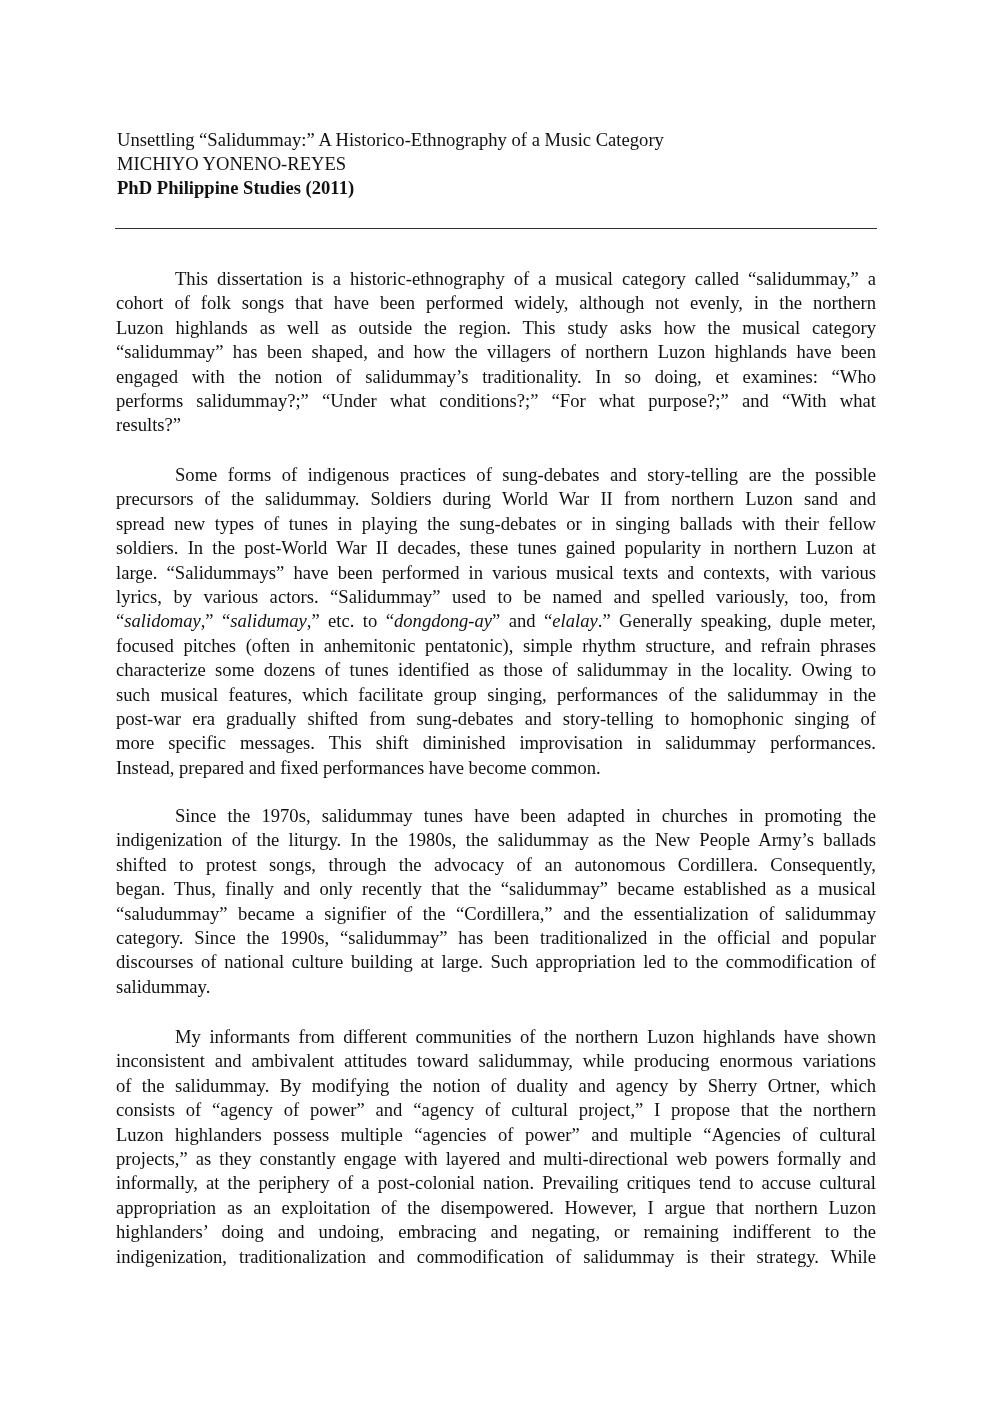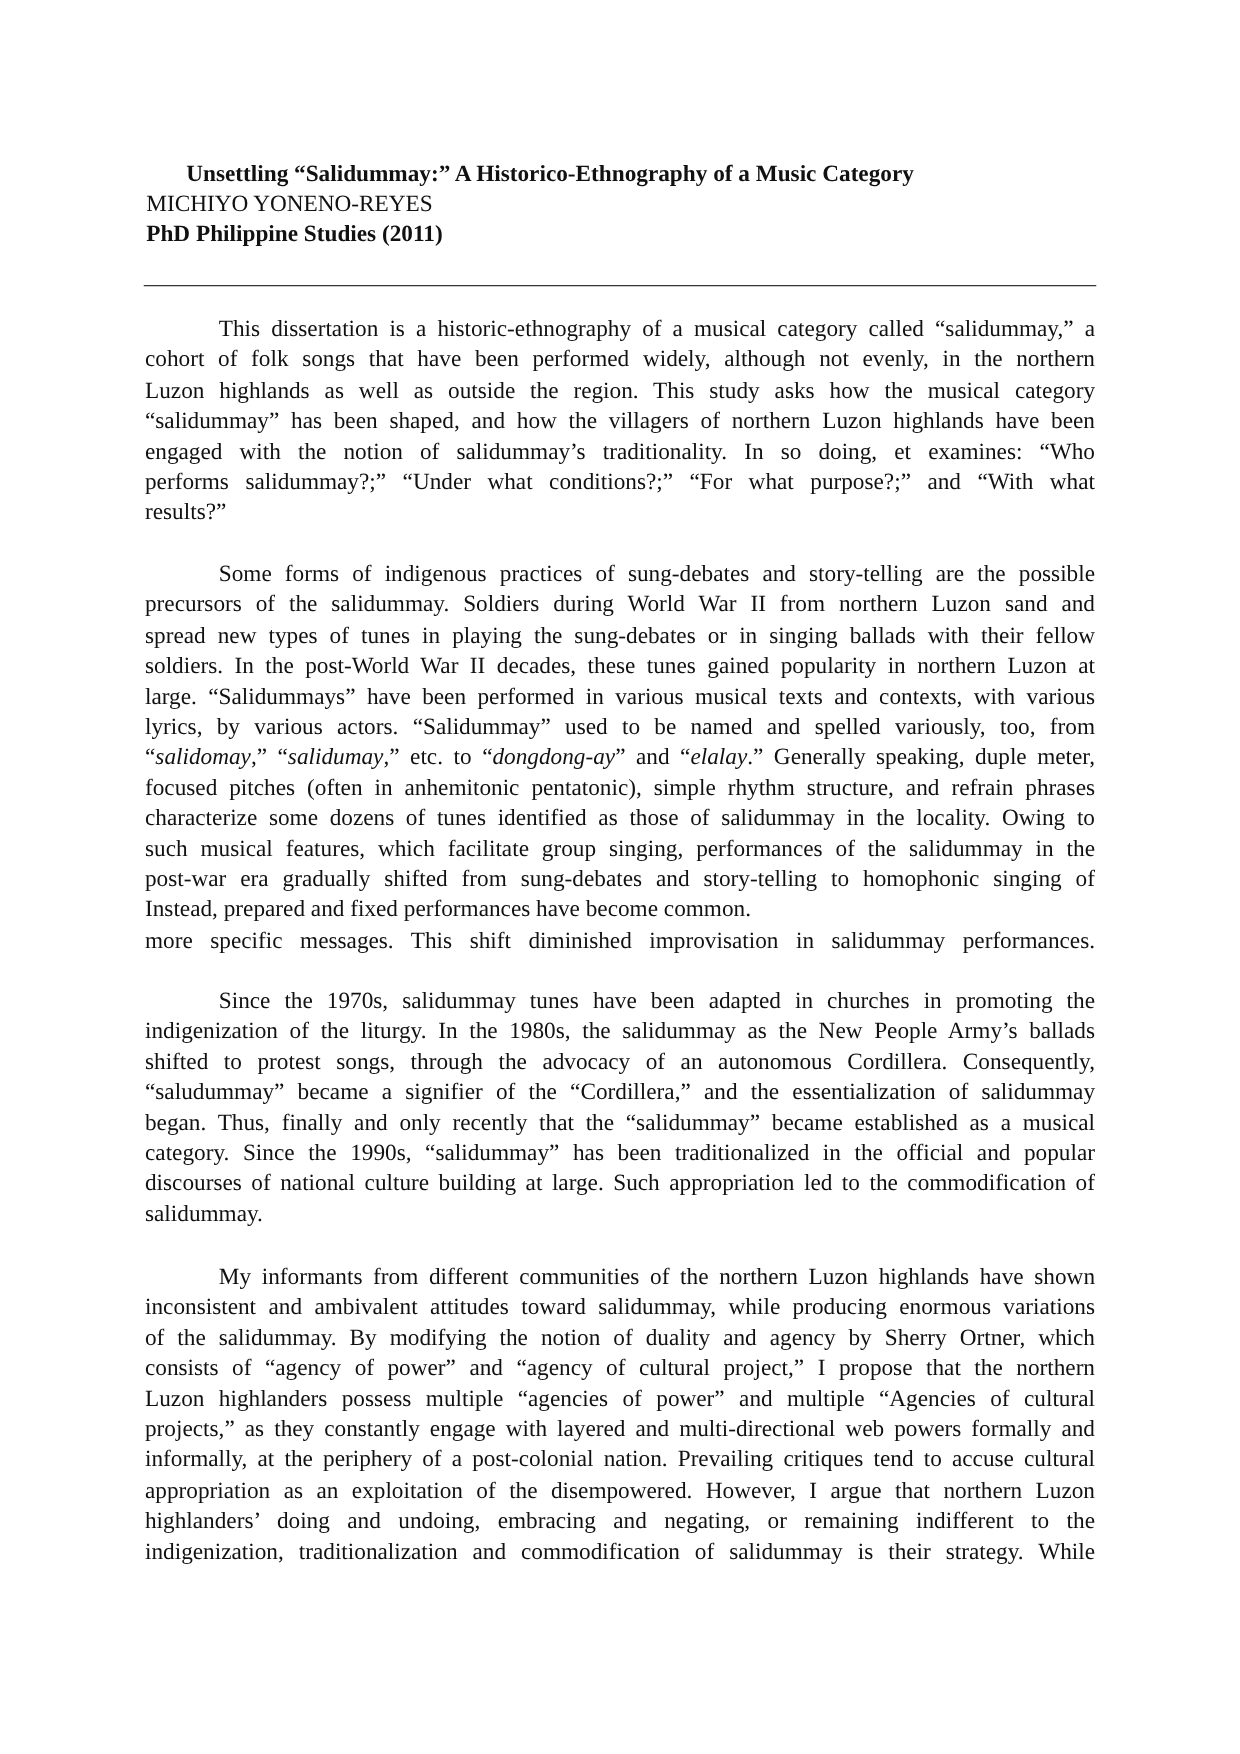--- a/index.html
+++ b/index.html
@@ -1,25 +1,25 @@
 <!DOCTYPE html>
 <html><head>
 <meta charset="utf-8">
 <style>
   html, body { margin: 0; padding: 0; background: #ffffff; }
   body { width: 992px; height: 1403px; position: relative; overflow: hidden;
          font-family: "Liberation Serif", serif; color: #111111; }
   .page { position: absolute; left: 0; top: 0; width: 992px; height: 1403px; background: #fff; }
   .header { position: absolute; left: 117px; top: 128px; width: 760px; }
-  .title { font-weight: bold; font-size: 18.6px; line-height: 24px; white-space: nowrap; margin-left: 32px; }
+  .title { font-weight: normal; font-size: 18.6px; line-height: 24px; white-space: nowrap; }
   .author { font-weight: normal; font-size: 18.6px; line-height: 24px; white-space: nowrap; }
   .degree { font-size: 18.6px; line-height: 24px; white-space: nowrap; font-weight: bold; }
   .rule { position: absolute; left: 115px; top: 228px; width: 762px; height: 0; border-top: 1.3px solid #333; }
   .body { position: absolute; left: 116px; width: 760px; }
-  .para { position: absolute; left: 0; width: 760px; }
+  .para { position: absolute; left: 0; width: 760px; margin-top: 15px; }
   .line { display: block; height: 24.4px; line-height: 24.4px; font-size: 18.6px;
           text-align: justify; text-align-last: justify; white-space: nowrap; overflow: visible; }
   .line.last { text-align-last: left; }
   .line.first { padding-left: 59px; width: 701px; }
   em { font-style: italic; }
 </style>
 </head>
 <body>
 
 <div class="page">
@@ -45,29 +45,29 @@
         <div class="line">precursors of the salidummay. Soldiers during World War II from northern Luzon sand and</div>
         <div class="line">spread new types of tunes in playing the sung-debates or in singing ballads with their fellow</div>
         <div class="line">soldiers. In the post-World War II decades, these tunes gained popularity in northern Luzon at</div>
         <div class="line">large. “Salidummays” have been performed in various musical texts and contexts, with various</div>
         <div class="line">lyrics, by various actors. “Salidummay” used to be named and spelled variously, too, from</div>
         <div class="line">“<em>salidomay</em>,” “<em>salidumay</em>,” etc. to “<em>dongdong-ay</em>” and “<em>elalay</em>.” Generally speaking, duple meter,</div>
         <div class="line">focused pitches (often in anhemitonic pentatonic), simple rhythm structure, and refrain phrases</div>
         <div class="line">characterize some dozens of tunes identified as those of salidummay in the locality. Owing to</div>
         <div class="line">such musical features, which facilitate group singing, performances of the salidummay in the</div>
         <div class="line">post-war era gradually shifted from sung-debates and story-telling to homophonic singing of</div>
+        <div class="line">more specific messages. This shift diminished improvisation in salidummay performances.</div>
         <div class="line last">Instead, prepared and fixed performances have become common.</div>
-        <div class="line">more specific messages. This shift diminished improvisation in salidummay performances.</div>
       </div>
     <div class="para" id="p2" style="top:789px">
         <div class="line first">Since the 1970s, salidummay tunes have been adapted in churches in promoting the</div>
         <div class="line">indigenization of the liturgy. In the 1980s, the salidummay as the New People Army’s ballads</div>
         <div class="line">shifted to protest songs, through the advocacy of an autonomous Cordillera. Consequently,</div>
+        <div class="line">began. Thus, finally and only recently that the “salidummay” became established as a musical</div>
         <div class="line">“saludummay” became a signifier of the “Cordillera,” and the essentialization of salidummay</div>
-        <div class="line">began. Thus, finally and only recently that the “salidummay” became established as a musical</div>
         <div class="line">category. Since the 1990s, “salidummay” has been traditionalized in the official and popular</div>
         <div class="line">discourses of national culture building at large. Such appropriation led to the commodification of</div>
         <div class="line last">salidummay.</div>
       </div>
     <div class="para" id="p3" style="top:1010px">
         <div class="line first">My informants from different communities of the northern Luzon highlands have shown</div>
         <div class="line">inconsistent and ambivalent attitudes toward salidummay, while producing enormous variations</div>
         <div class="line">of the salidummay. By modifying the notion of duality and agency by Sherry Ortner, which</div>
         <div class="line">consists of “agency of power” and “agency of cultural project,” I propose that the northern</div>
         <div class="line">Luzon highlanders possess multiple “agencies of power” and multiple “Agencies of cultural</div>

